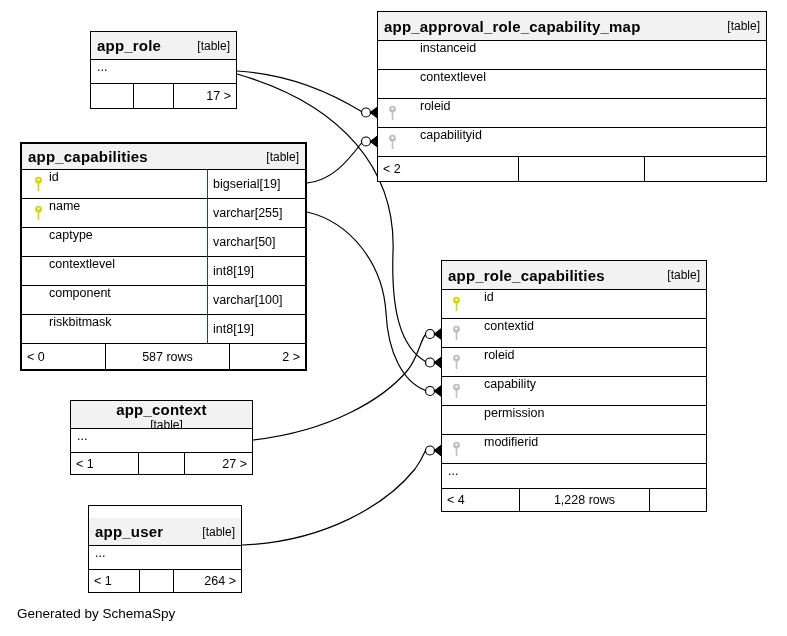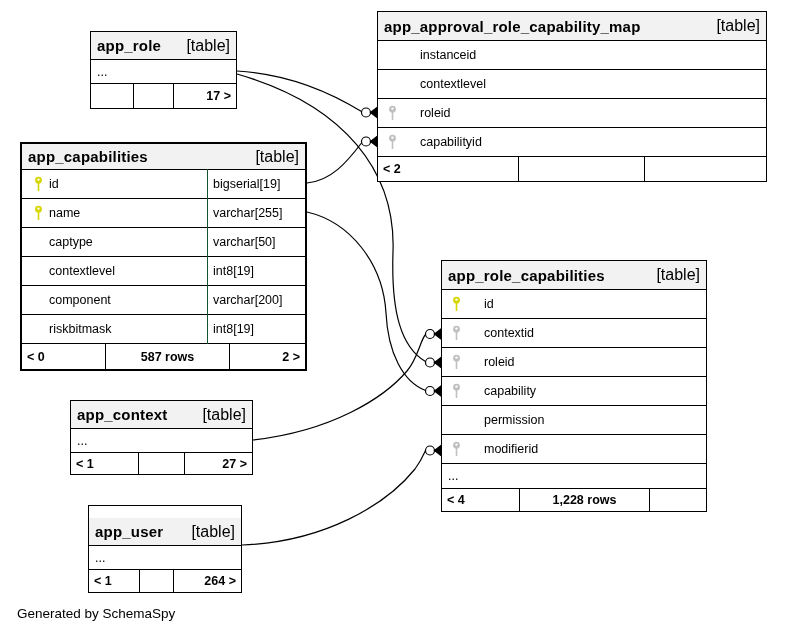--- a/index.html
+++ b/index.html
@@ -13,36 +13,36 @@
     position:absolute; background:#fff; border:1px solid #000;
     font-size:12.5px; box-sizing:border-box;
   }
   .tbl.heavy { border-width:2px; }
   .hdr {
     background:#f2f2f2; border-bottom:1px solid #000;
     display:flex; justify-content:space-between; align-items:center;
     padding:0 6px; box-sizing:border-box;
   }
   .hdr .t { font-weight:bold; font-size:15px; letter-spacing:0.2px; }
-  .hdr .tag { font-size:16px; font-weight:normal; margin-left:10px; white-space:nowrap; }
+  .hdr .tag { font-size:12px; font-weight:normal; margin-left:10px; white-space:nowrap; }
   .row {
     position:relative; border-bottom:1px solid #000;
-    display:flex; align-items:center; box-sizing:border-box; background:#fff;
+    display:flex; box-sizing:border-box; background:#fff;
   }
   .row:last-of-type { border-bottom:1px solid #000; }
   .r29 { height:29px; } .r24 { height:24px; } .r25 { height:25px; }
   .ind42 { padding-left:42px; } .ind27 { padding-left:27px; } .ind6 { padding-left:6px; }
   .key { position:absolute; left:9px; top:50%; transform:translateY(-50%); line-height:0; }
   .keyc27 { left:11px; }
   .type {
     position:absolute; left:185px; top:-1px; bottom:-1px;
     border-left:1px solid #14532d; display:flex; align-items:center;
     padding-left:5px; box-sizing:border-box;
   }
-  .ftr { display:flex; box-sizing:border-box;font-weight:bold; }
+  .ftr { display:flex; box-sizing:border-box; }
   .ftr .c {
     display:flex; align-items:center; padding:0 5px; box-sizing:border-box;
     white-space:nowrap; overflow:hidden;
   }
   .ftr .c.mid { justify-content:center; }
   .ftr .c.right { justify-content:flex-end; }
   .ftr .c + .c { border-left:1px solid #000; }
   .note { position:absolute; left:17px; top:606px; font-size:13.5px; }
 </style>
 </head>
@@ -160,21 +160,21 @@
     <div class="row r29 ind27">
       <span>captype</span>
       <span class="type">varchar[50]</span>
     </div>
     <div class="row r29 ind27">
       <span>contextlevel</span>
       <span class="type">int8[19]</span>
     </div>
     <div class="row r29 ind27">
       <span>component</span>
-      <span class="type">varchar[200]</span>
+      <span class="type">varchar[100]</span>
     </div>
     <div class="row r29 ind27">
       <span>riskbitmask</span>
       <span class="type">int8[19]</span>
     </div>
     <div class="ftr" style="height:25px;">
       <div class="c" style="width:83px;">&lt; 0</div>
       <div class="c mid" style="width:124px;">587 rows</div>
       <div class="c right" style="flex:1;">2 &gt;</div>
     </div>
@@ -242,21 +242,21 @@
       <span>...</span>
     </div>
     <div class="ftr" style="height:22px;">
       <div class="c" style="width:77px;">&lt; 4</div>
       <div class="c mid" style="width:130px;">1,228 rows</div>
       <div class="c right" style="flex:1;"></div>
     </div>
   </div>
 
   <div class="tbl" style="left:70px; top:400px; width:183px;">
-    <div class="hdr" style="height:28px;">
+    <div class="hdr" style="height:28px;flex-direction:column;">
       <span class="t">app_context</span>
       <span class="tag">[table]</span>
     </div>
     <div class="row r24 ind6">
       <span>...</span>
     </div>
     <div class="ftr" style="height:21px;">
       <div class="c" style="width:67px;">&lt; 1</div>
       <div class="c mid" style="width:46px;"></div>
       <div class="c right" style="flex:1;">27 &gt;</div>

